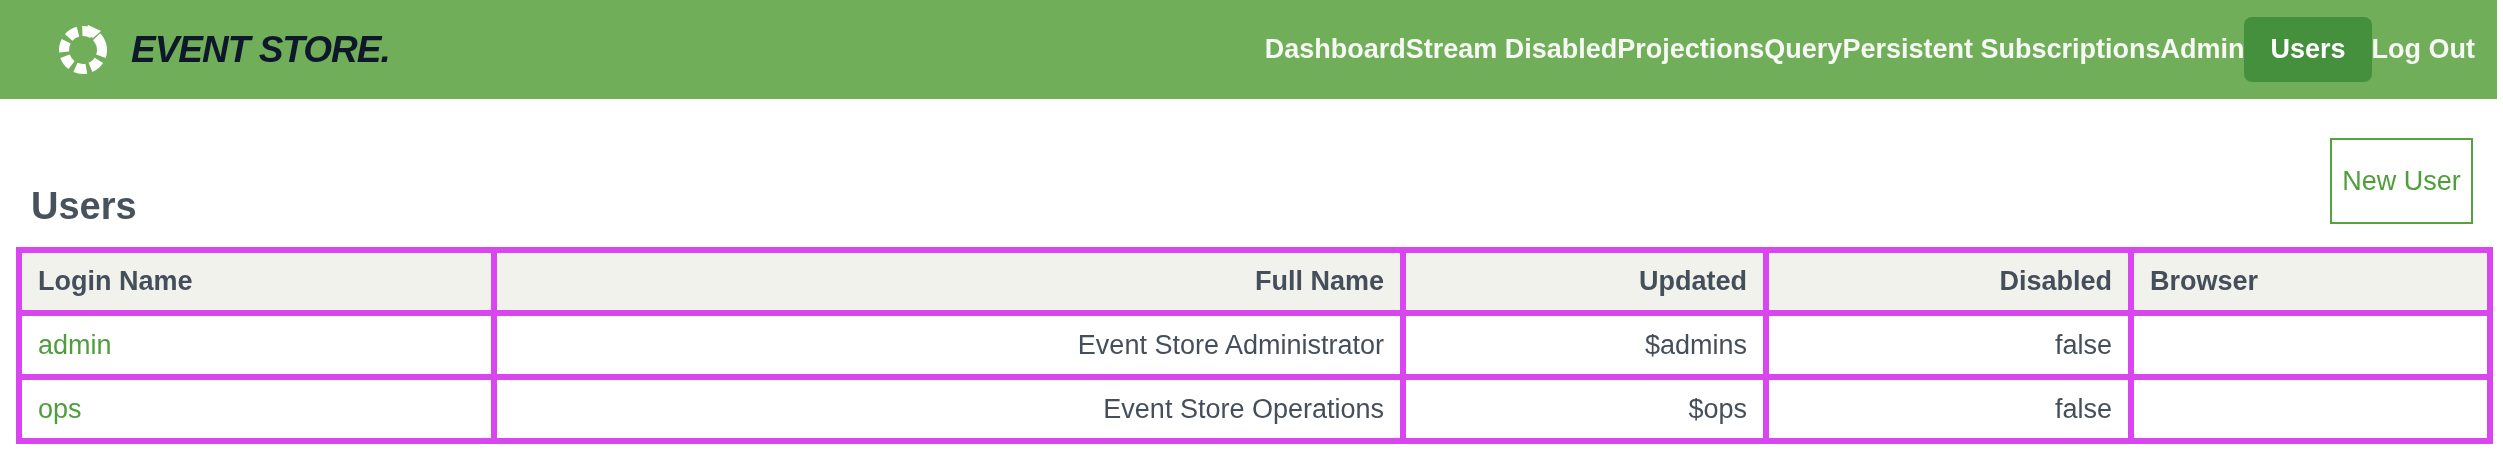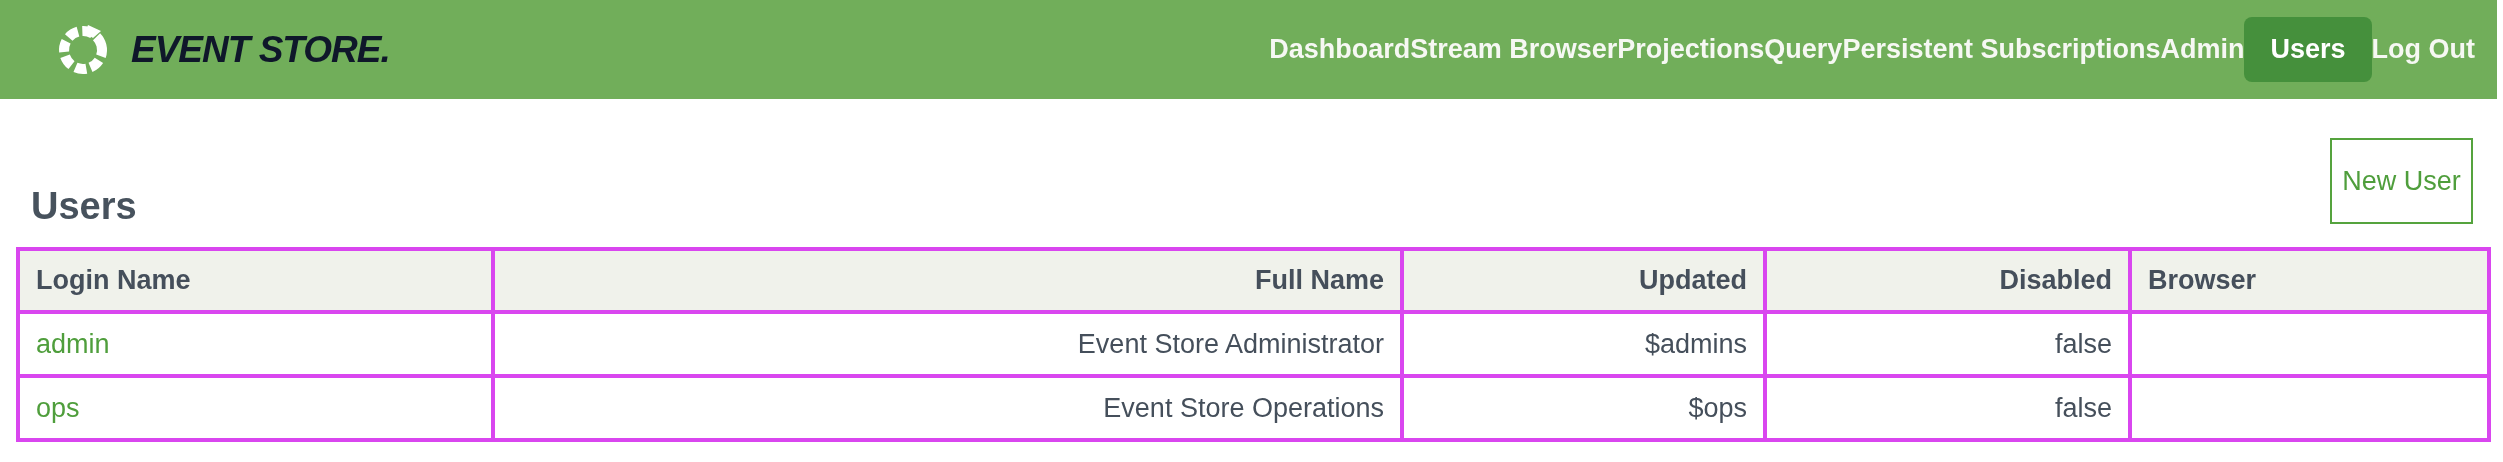--- a/index.html
+++ b/index.html
@@ -83,21 +83,21 @@
 
   
   .users-table {
     margin-left: 16px;
     width: 2471px;
     border-collapse: collapse;
     table-layout: fixed;
     font-size: 27px;
   }
   .users-table th, .users-table td {
-    border: 4px solid #d946ef;
+    border: 6px solid #d946ef;
     padding: 0 16px;
     white-space: nowrap;
     overflow: hidden;
   }
   .users-table th {
     background: #f0f2eb;
     height: 63px;
     color: #454f5b;
     font-weight: bold;
     border-bottom: 2px solid #d9dcd4;
@@ -128,21 +128,21 @@
     <svg viewBox="0 0 56 56">
       <g stroke="#ffffff" stroke-width="10" fill="none" stroke-dasharray="11 4.5">
         <circle cx="28" cy="28" r="19" transform="rotate(-14 28 28)"></circle>
       </g>
       <path d="M33 3 L46 9 L38 16 L30 11 Z" fill="#ffffff"></path>
     </svg>
     <span class="logo-text">EVENT STORE.</span>
   </div>
   <nav class="nav">
       <a class="nav-item">Dashboard</a>
-      <a class="nav-item">Stream Browser</a>
+      <a class="nav-item">Stream Disabled</a>
       <a class="nav-item">Projections</a>
       <a class="nav-item">Query</a>
       <a class="nav-item">Persistent Subscriptions</a>
       <a class="nav-item">Admin</a>
       <a class="nav-item active">Users</a>
       <a class="nav-item">Log Out</a>
     </nav>
   <div class="scroll-sliver"></div>
 </div>
 

